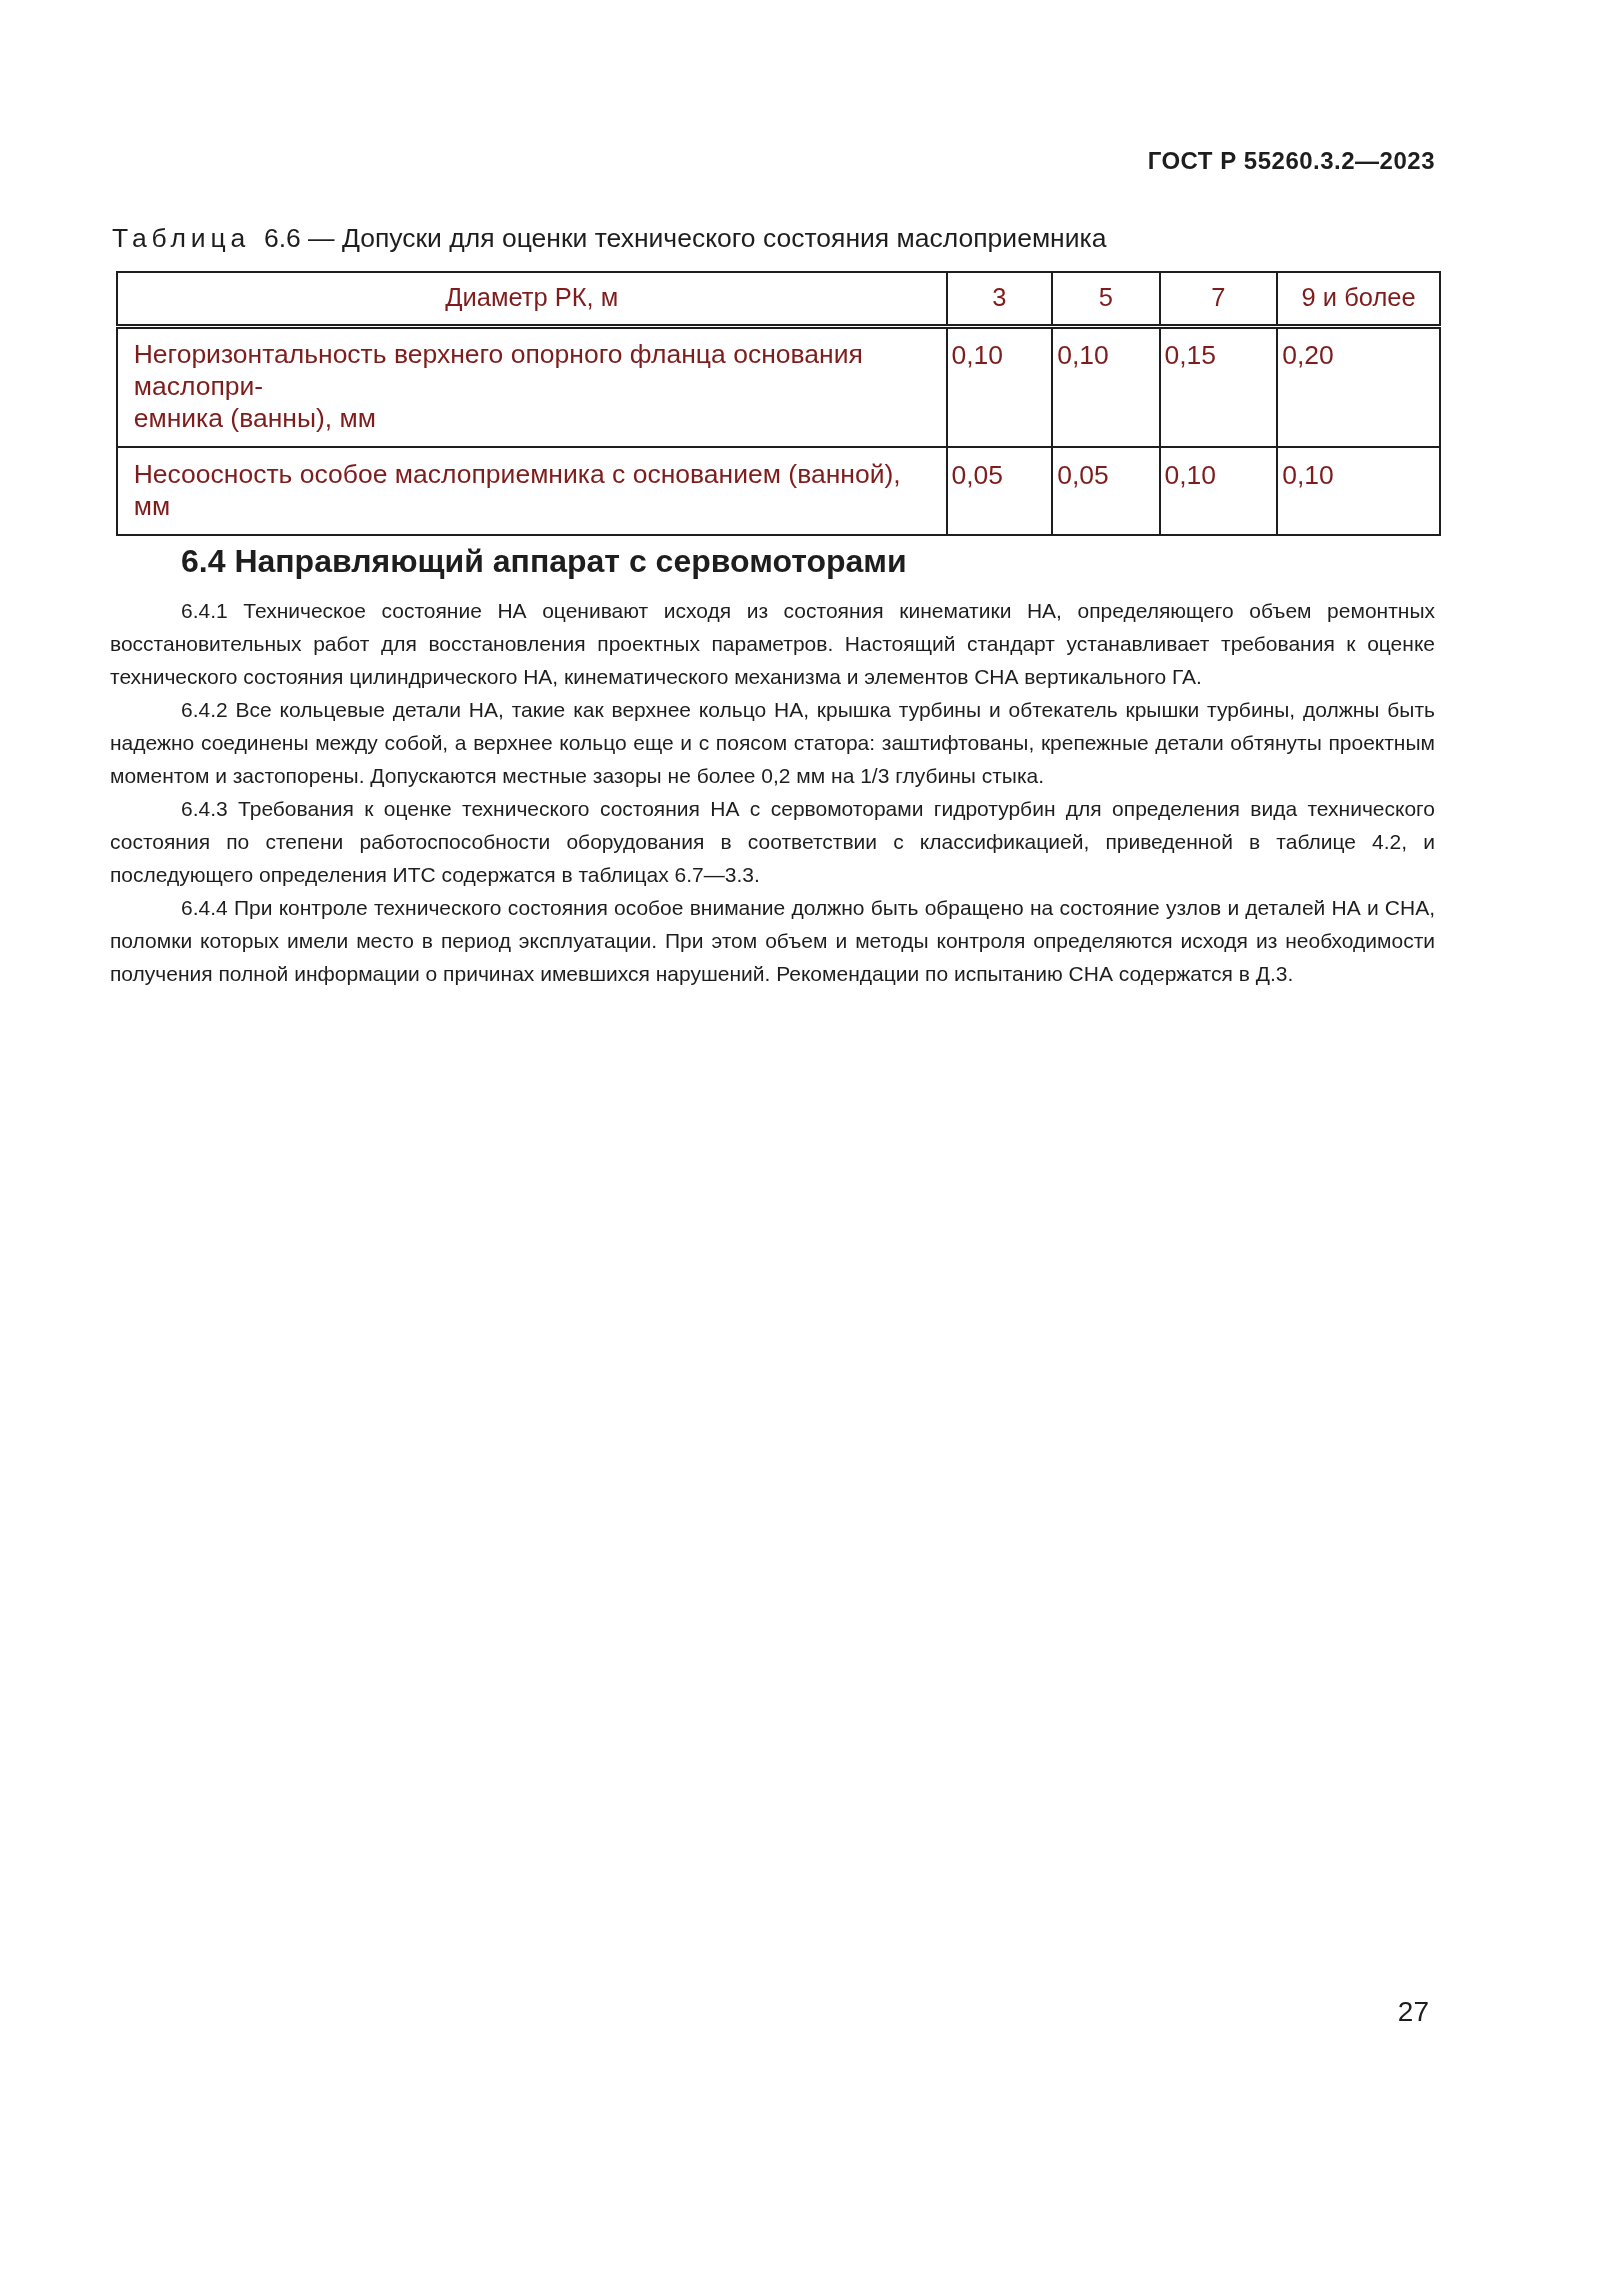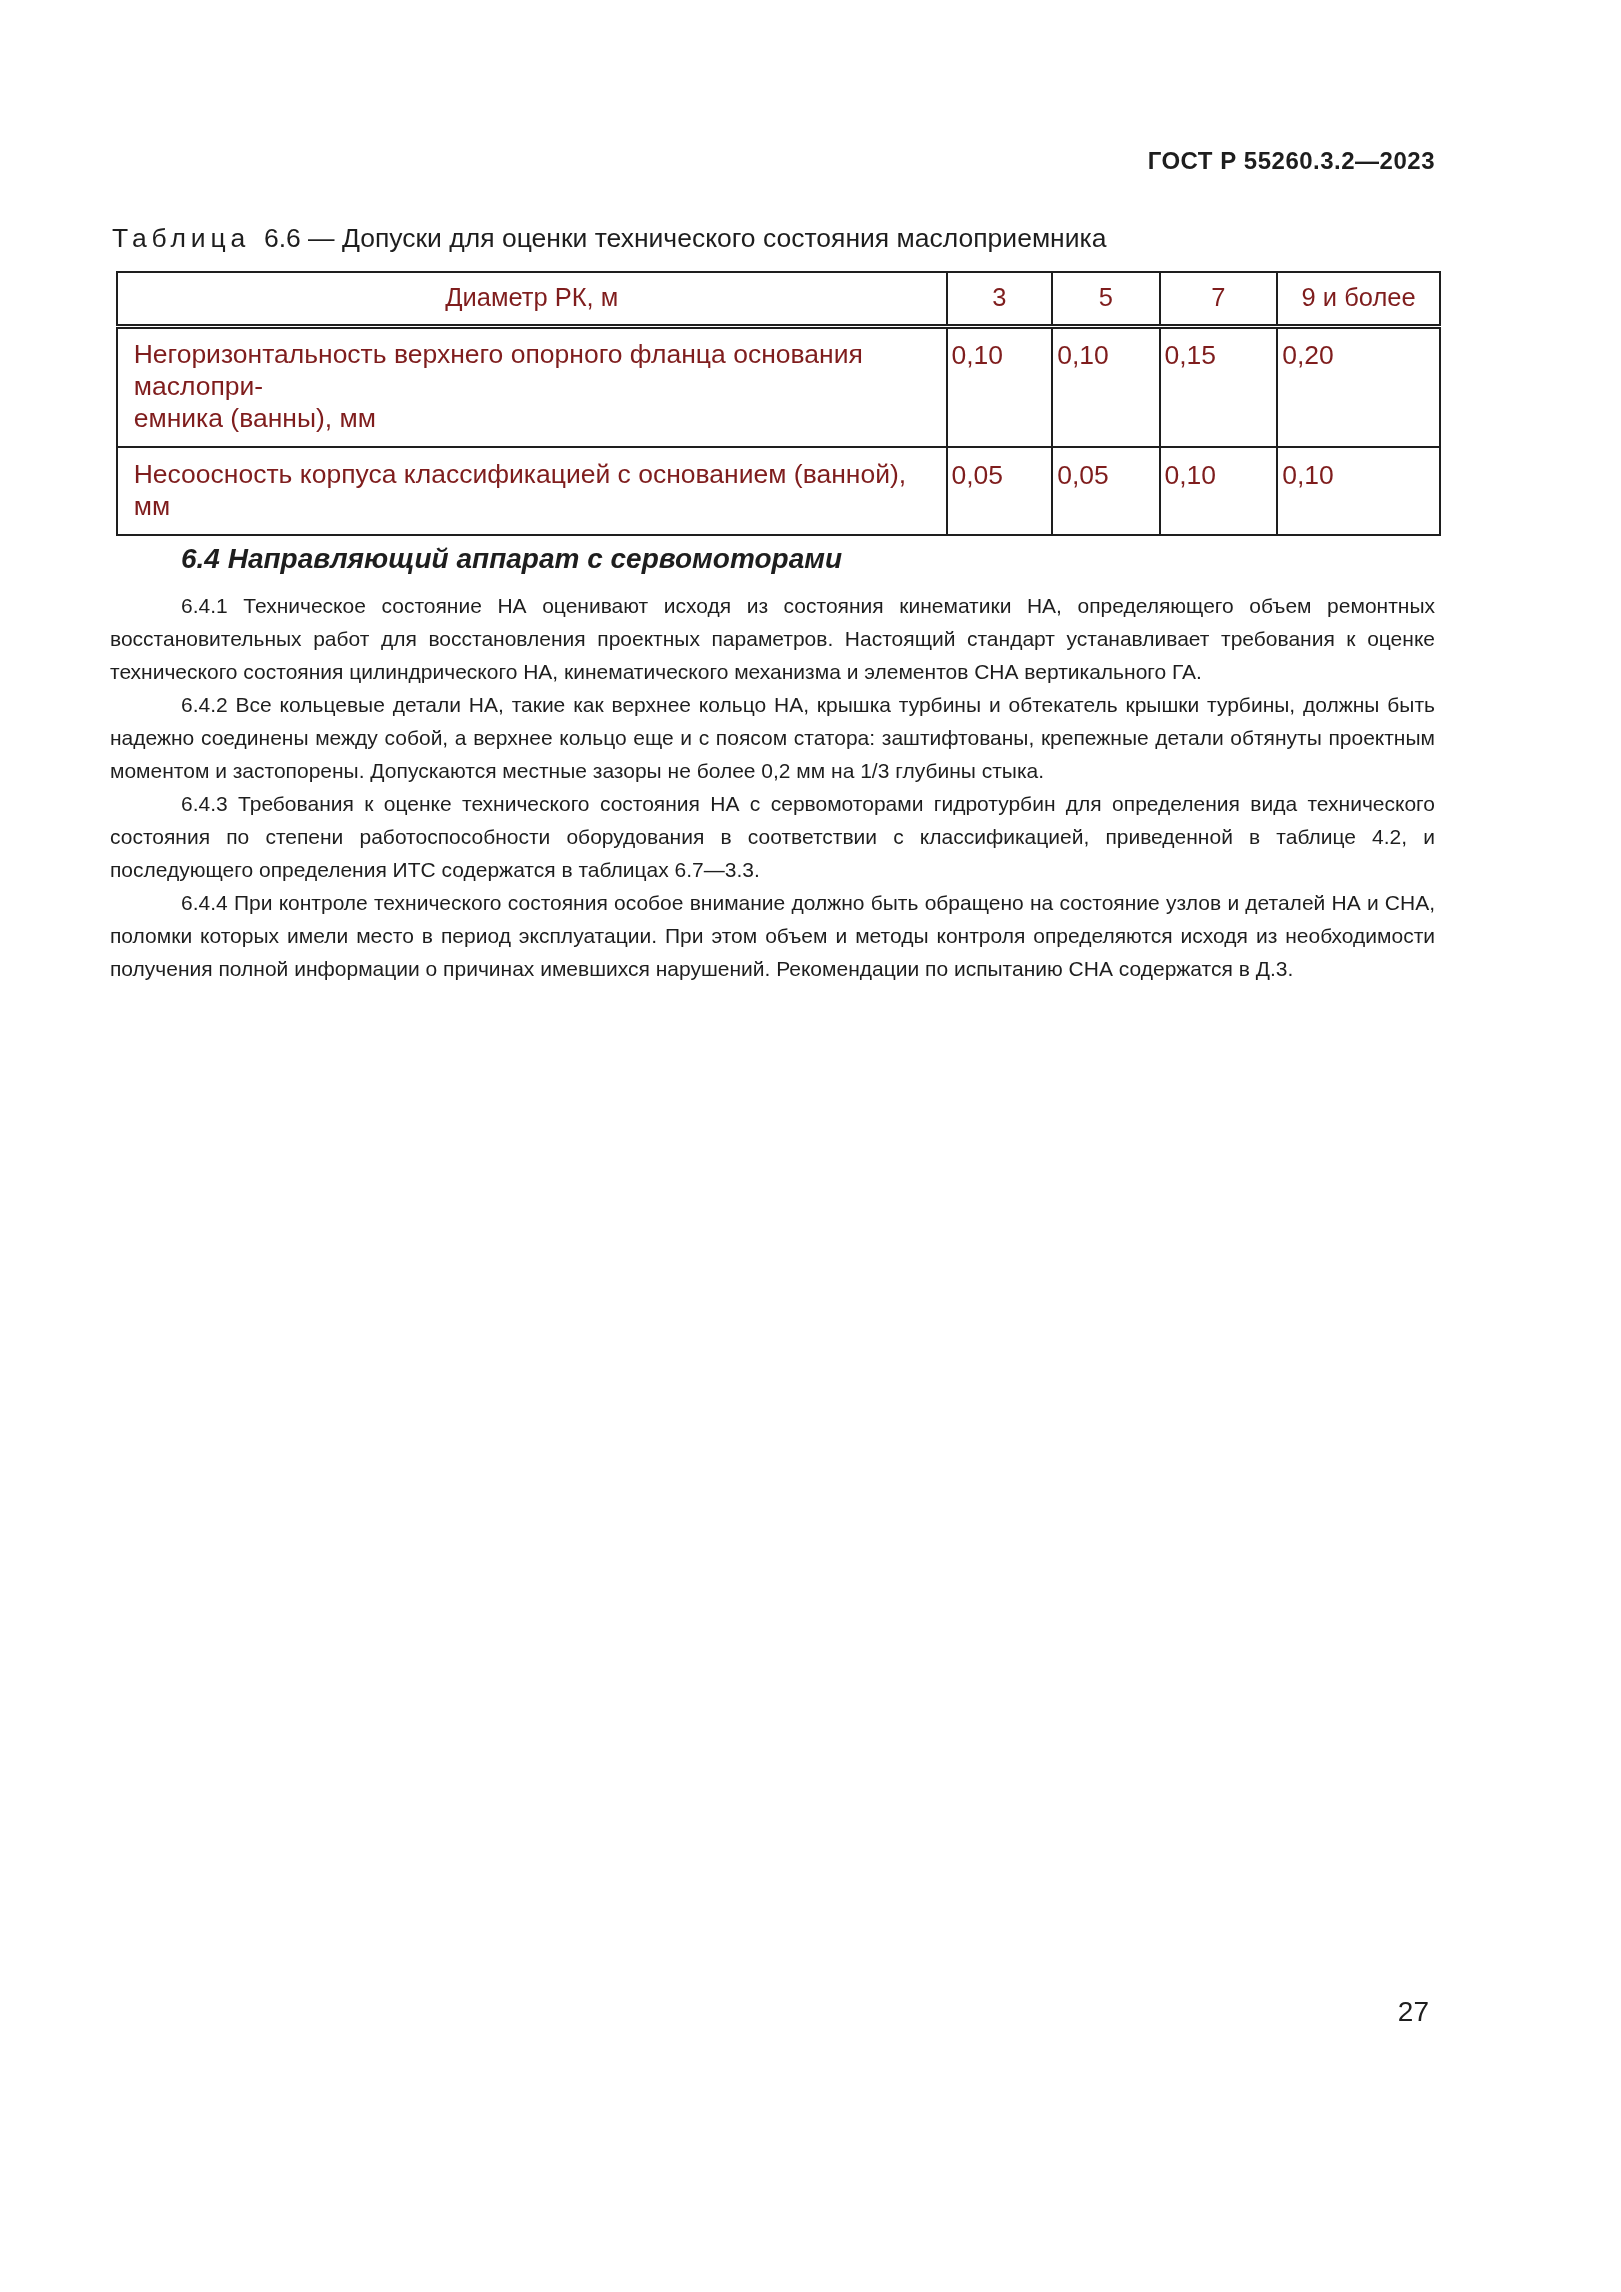--- a/index.html
+++ b/index.html
@@ -72,24 +72,23 @@
     padding: 11.8px 3.9px;
   }
   .content-block {
     position: absolute;
     top: 543px;
     left: 110px;
     width: 1325px;
   }
   .section-heading {
     margin: 0 0 13.7px 0;
-    font-size: 28px;
+    font-size: 32px;
     font-weight: bold;
     text-indent: 71px;
-    font-style: italic;
   }
   .content-block p {
     margin: 0;
     font-size: 21px;
     line-height: 33px;
     text-align: justify;
     text-indent: 71px;
   }
   .page-number {
     position: absolute;
@@ -131,21 +130,21 @@
     <tbody>
       <tr>
         <td class="lbl">Негоризонтальность верхнего опорного фланца основания маслопри-
 емника (ванны), мм</td>
         <td class="val">0,10</td>
         <td class="val">0,10</td>
         <td class="val">0,15</td>
         <td class="val">0,20</td>
       </tr>
       <tr>
-        <td class="lbl">Несоосность корпуса классификацией с основанием (ванной), мм</td>
+        <td class="lbl">Несоосность особое маслоприемника с основанием (ванной), мм</td>
         <td class="val">0,05</td>
         <td class="val">0,05</td>
         <td class="val">0,10</td>
         <td class="val">0,10</td>
       </tr>
     </tbody>
   </table>
 
   <div class="content-block">
     <div class="section-heading">6.4 Направляющий аппарат с сервомоторами</div>

